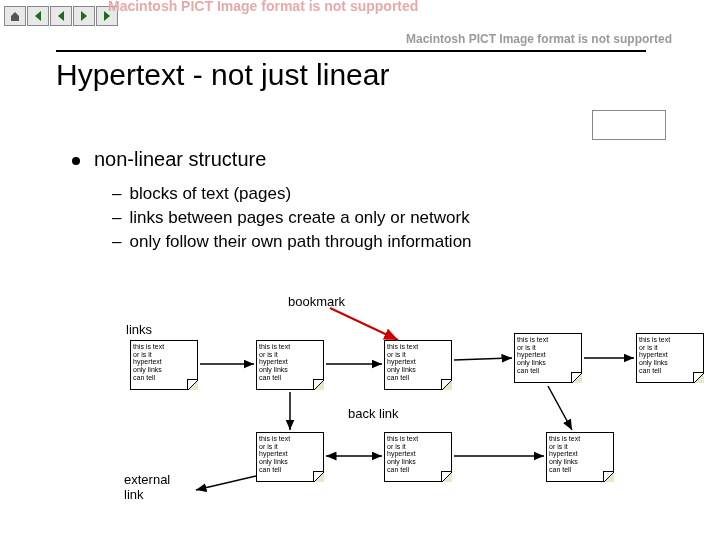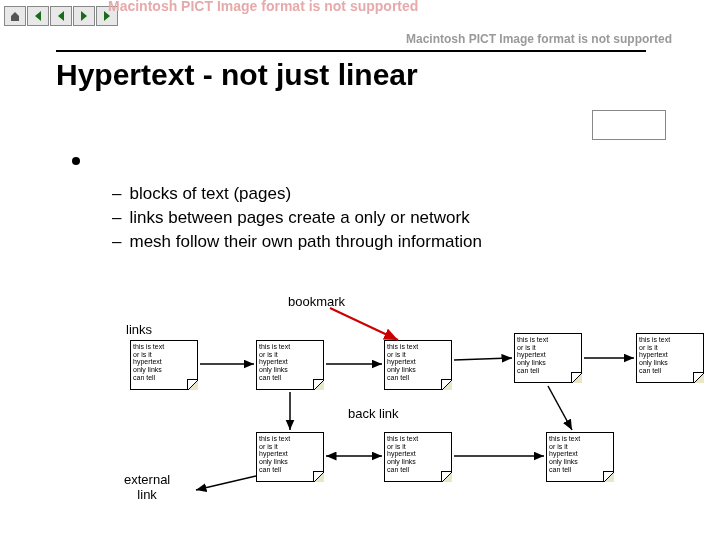--- a/index.html
+++ b/index.html
@@ -3,27 +3,27 @@
 <meta charset="utf-8">
 <style>
   html,body{margin:0;padding:0;width:720px;height:540px;background:#fff;font-family:Verdana,Geneva,sans-serif;color:#000;overflow:hidden}
   .nav-strip{position:absolute;top:6px;left:4px;display:flex;gap:1px}
   .nav-btn{width:20px;height:18px;border:1px solid #888;background:#e8e8e8;display:flex;align-items:center;justify-content:center}
   .nav-btn svg{width:12px;height:12px;fill:#1a6b1a}
   .nav-btn.home svg{fill:#555}
   .pict-ghost{position:absolute;font-family:Arial,sans-serif;font-weight:bold;color:#9a9a9a;text-align:center;font-size:12px;line-height:1.2}
   .pict-ghost.red{color:#e7aaaa}
   .rule{position:absolute;left:56px;top:50px;width:590px;height:0;border-top:2px solid #000}
-  .title{position:absolute;left:56px;top:58px;font-size:30px;font-weight:bold}
+  .title{position:absolute;left:56px;top:58px;font-size:30px;font-weight:normal}
   .bullet{position:absolute;left:72px;top:148px;font-size:20px}
   .bullet .dot{display:inline-block;width:8px;height:8px;background:#000;border-radius:50%;vertical-align:middle;margin-right:14px}
   .sub{position:absolute;left:112px;font-size:17px}
   .sub .dash{margin-right:8px}
   .dlabel{position:absolute;font-size:13px}
-  .dlabel.center{text-align:center}
+  .dlabel.center{}
   .note{position:absolute;width:68px;height:50px;background:#fff;border:1px solid #000;font-size:7px;line-height:1.1;padding:2px;box-sizing:border-box}
   .note::after{content:'';position:absolute;right:-1px;bottom:-1px;width:10px;height:10px;background:linear-gradient(135deg,#fff 0 49%,#000 50% 52%,#e8e8c8 53% 100%);border-left:1px solid #000;border-top:1px solid #000}
   svg.overlay{position:absolute;left:0;top:0;width:720px;height:540px;pointer-events:none}
   .badge{position:absolute;right:54px;top:110px;width:72px;height:28px;border:1px solid #888}
 </style>
 </head>
 <body>
 
 <div class="nav-strip">
   <div class="nav-btn home">
@@ -57,24 +57,24 @@
 Image format
 is not supported</div>
 <div class="pict-ghost" style="right:48px;top:32px">Macintosh PICT
 Image format
 is not supported</div>
 <div class="badge"></div>
 
 <div class="rule"></div>
 <div class="title">Hypertext - not just linear</div>
 
-<div class="bullet"><span class="dot"></span></div>
+<div class="bullet"><span class="dot"></span><span>non-linear structure</span></div>
 <div class="sub" style="top:184px"><span class="dash">–</span><span>blocks of text (pages)</span></div>
 <div class="sub" style="top:208px"><span class="dash">–</span><span>links between pages create a only or network</span></div>
-<div class="sub" style="top:232px"><span class="dash">–</span><span>mesh follow their own path through information</span></div>
+<div class="sub" style="top:232px"><span class="dash">–</span><span>only follow their own path through information</span></div>
 
 <div class="dlabel" style="left:288px;top:294px">bookmark</div>
 <div class="dlabel" style="left:126px;top:322px">links</div>
 <div class="dlabel" style="left:348px;top:406px">back link</div>
 <div class="dlabel center" style="left:124px;top:472px;white-space:pre">external
 link</div>
 
 <div class="note" style="left:130px;top:340px"><span style="white-space:pre">this is text
 or is it
 hypertext

